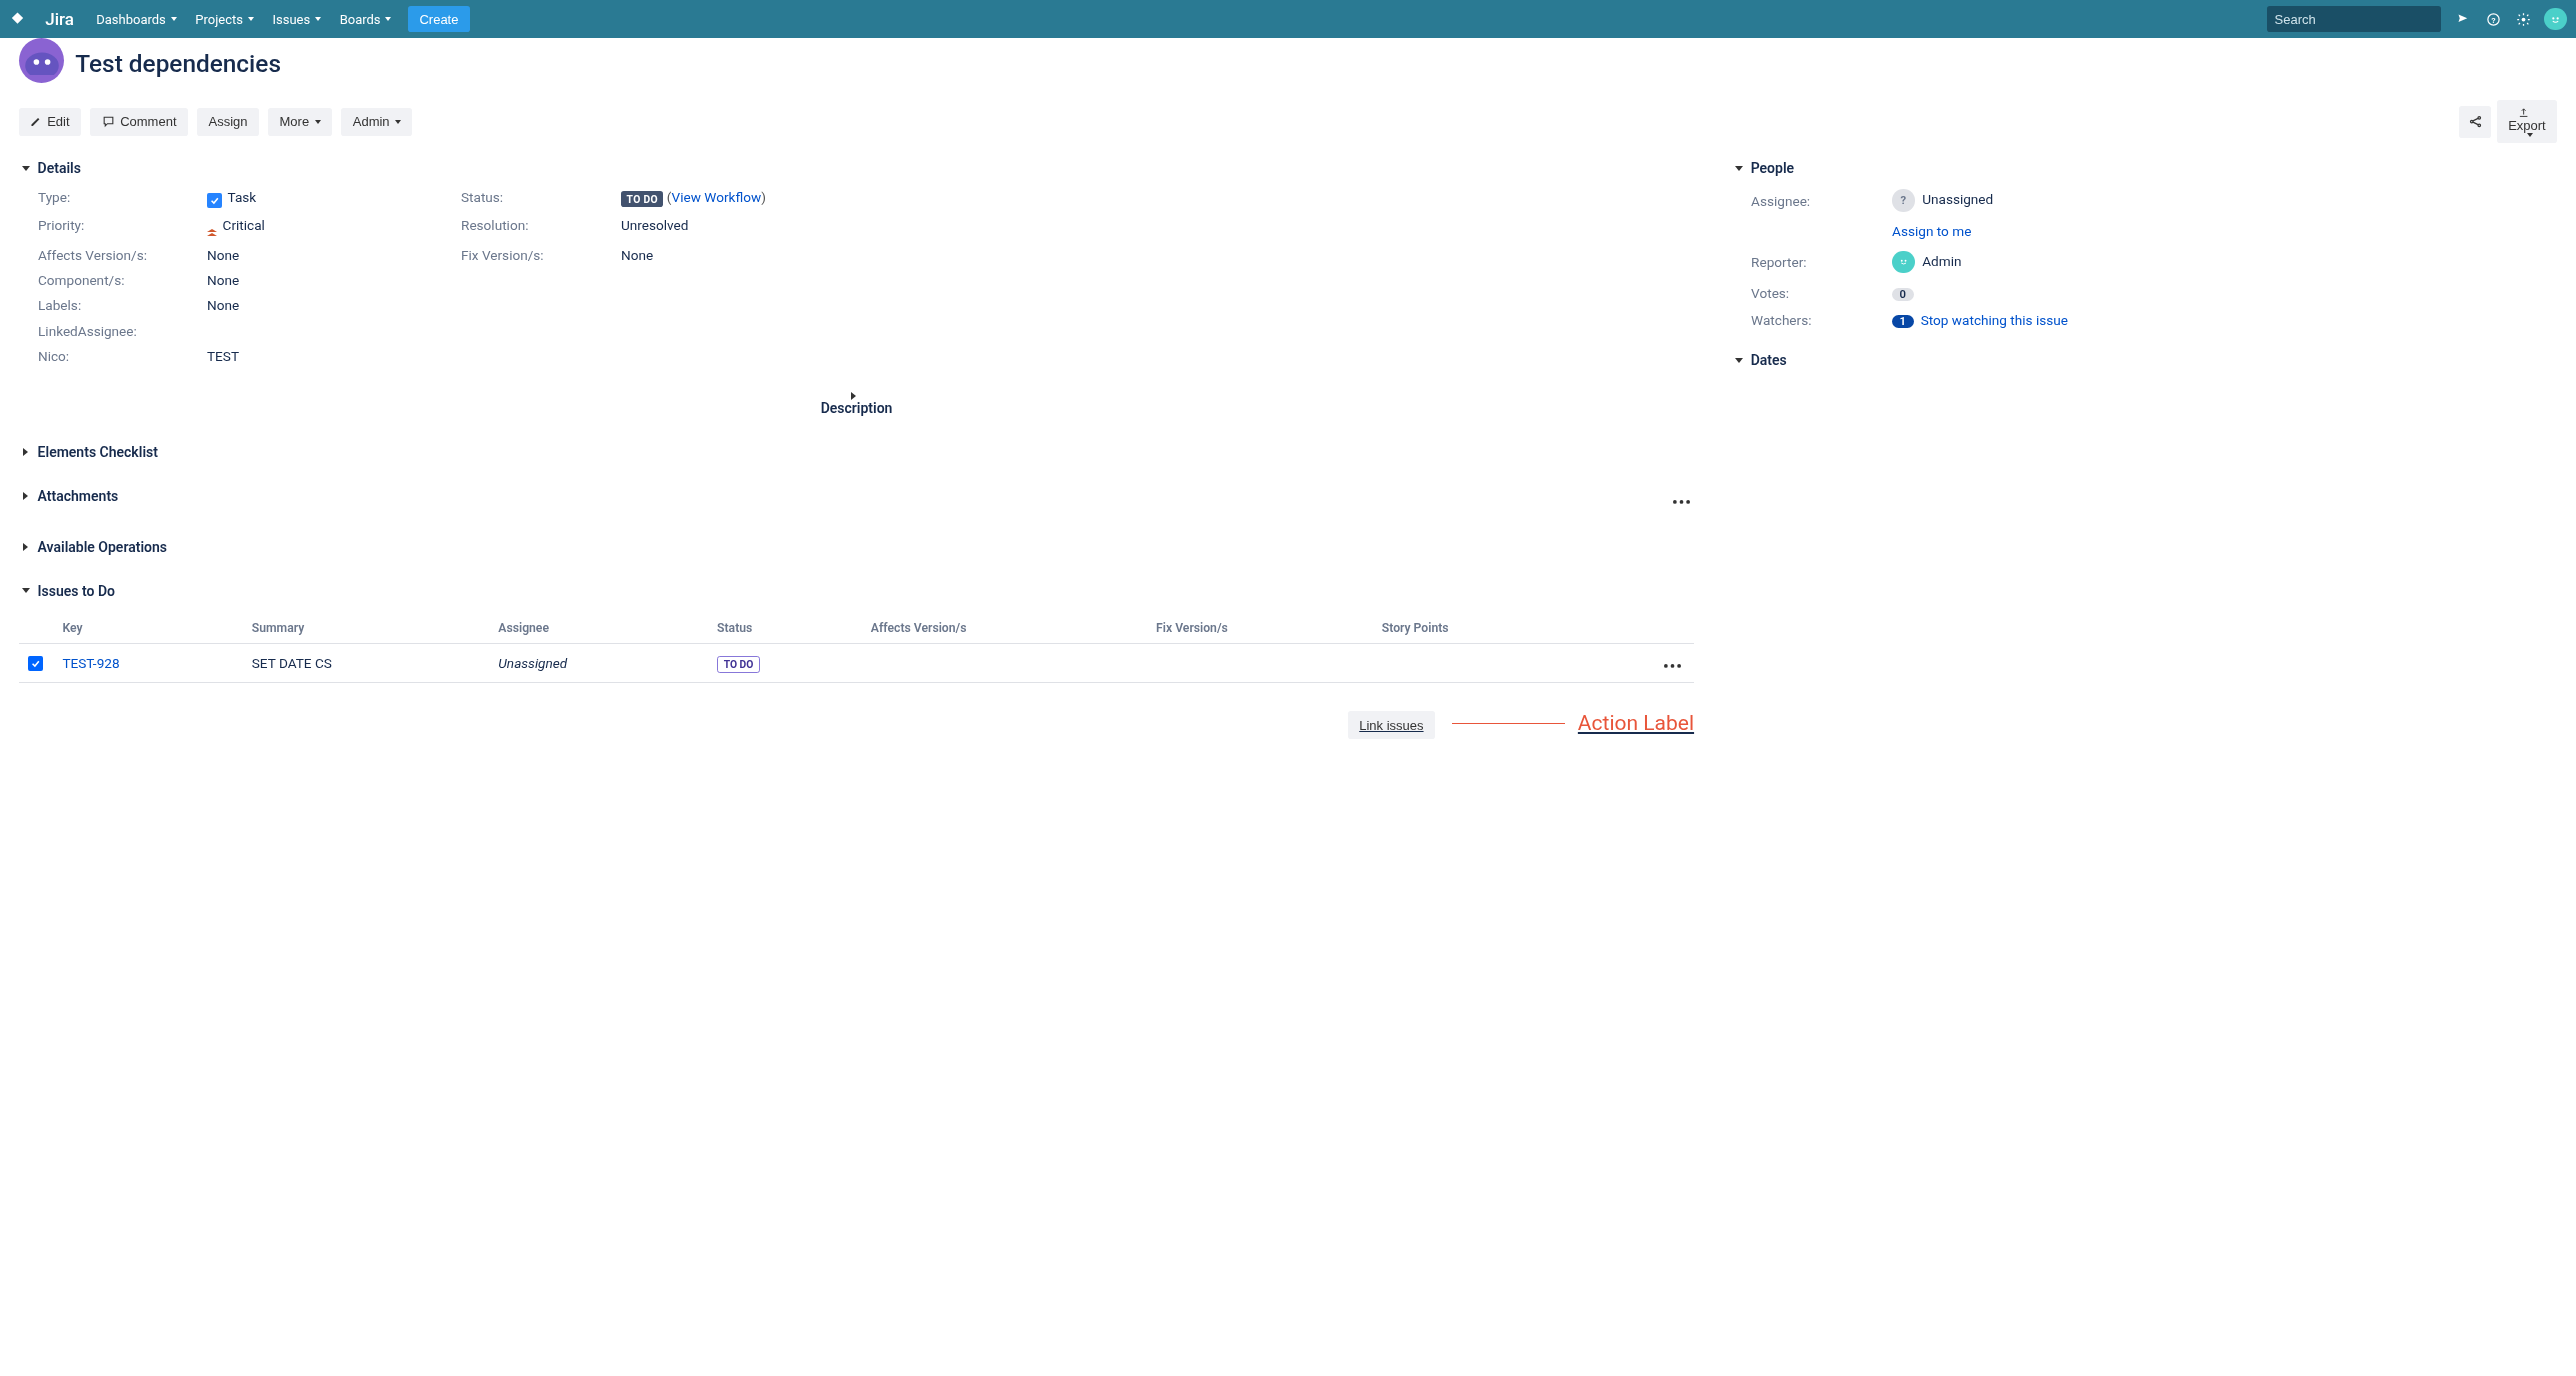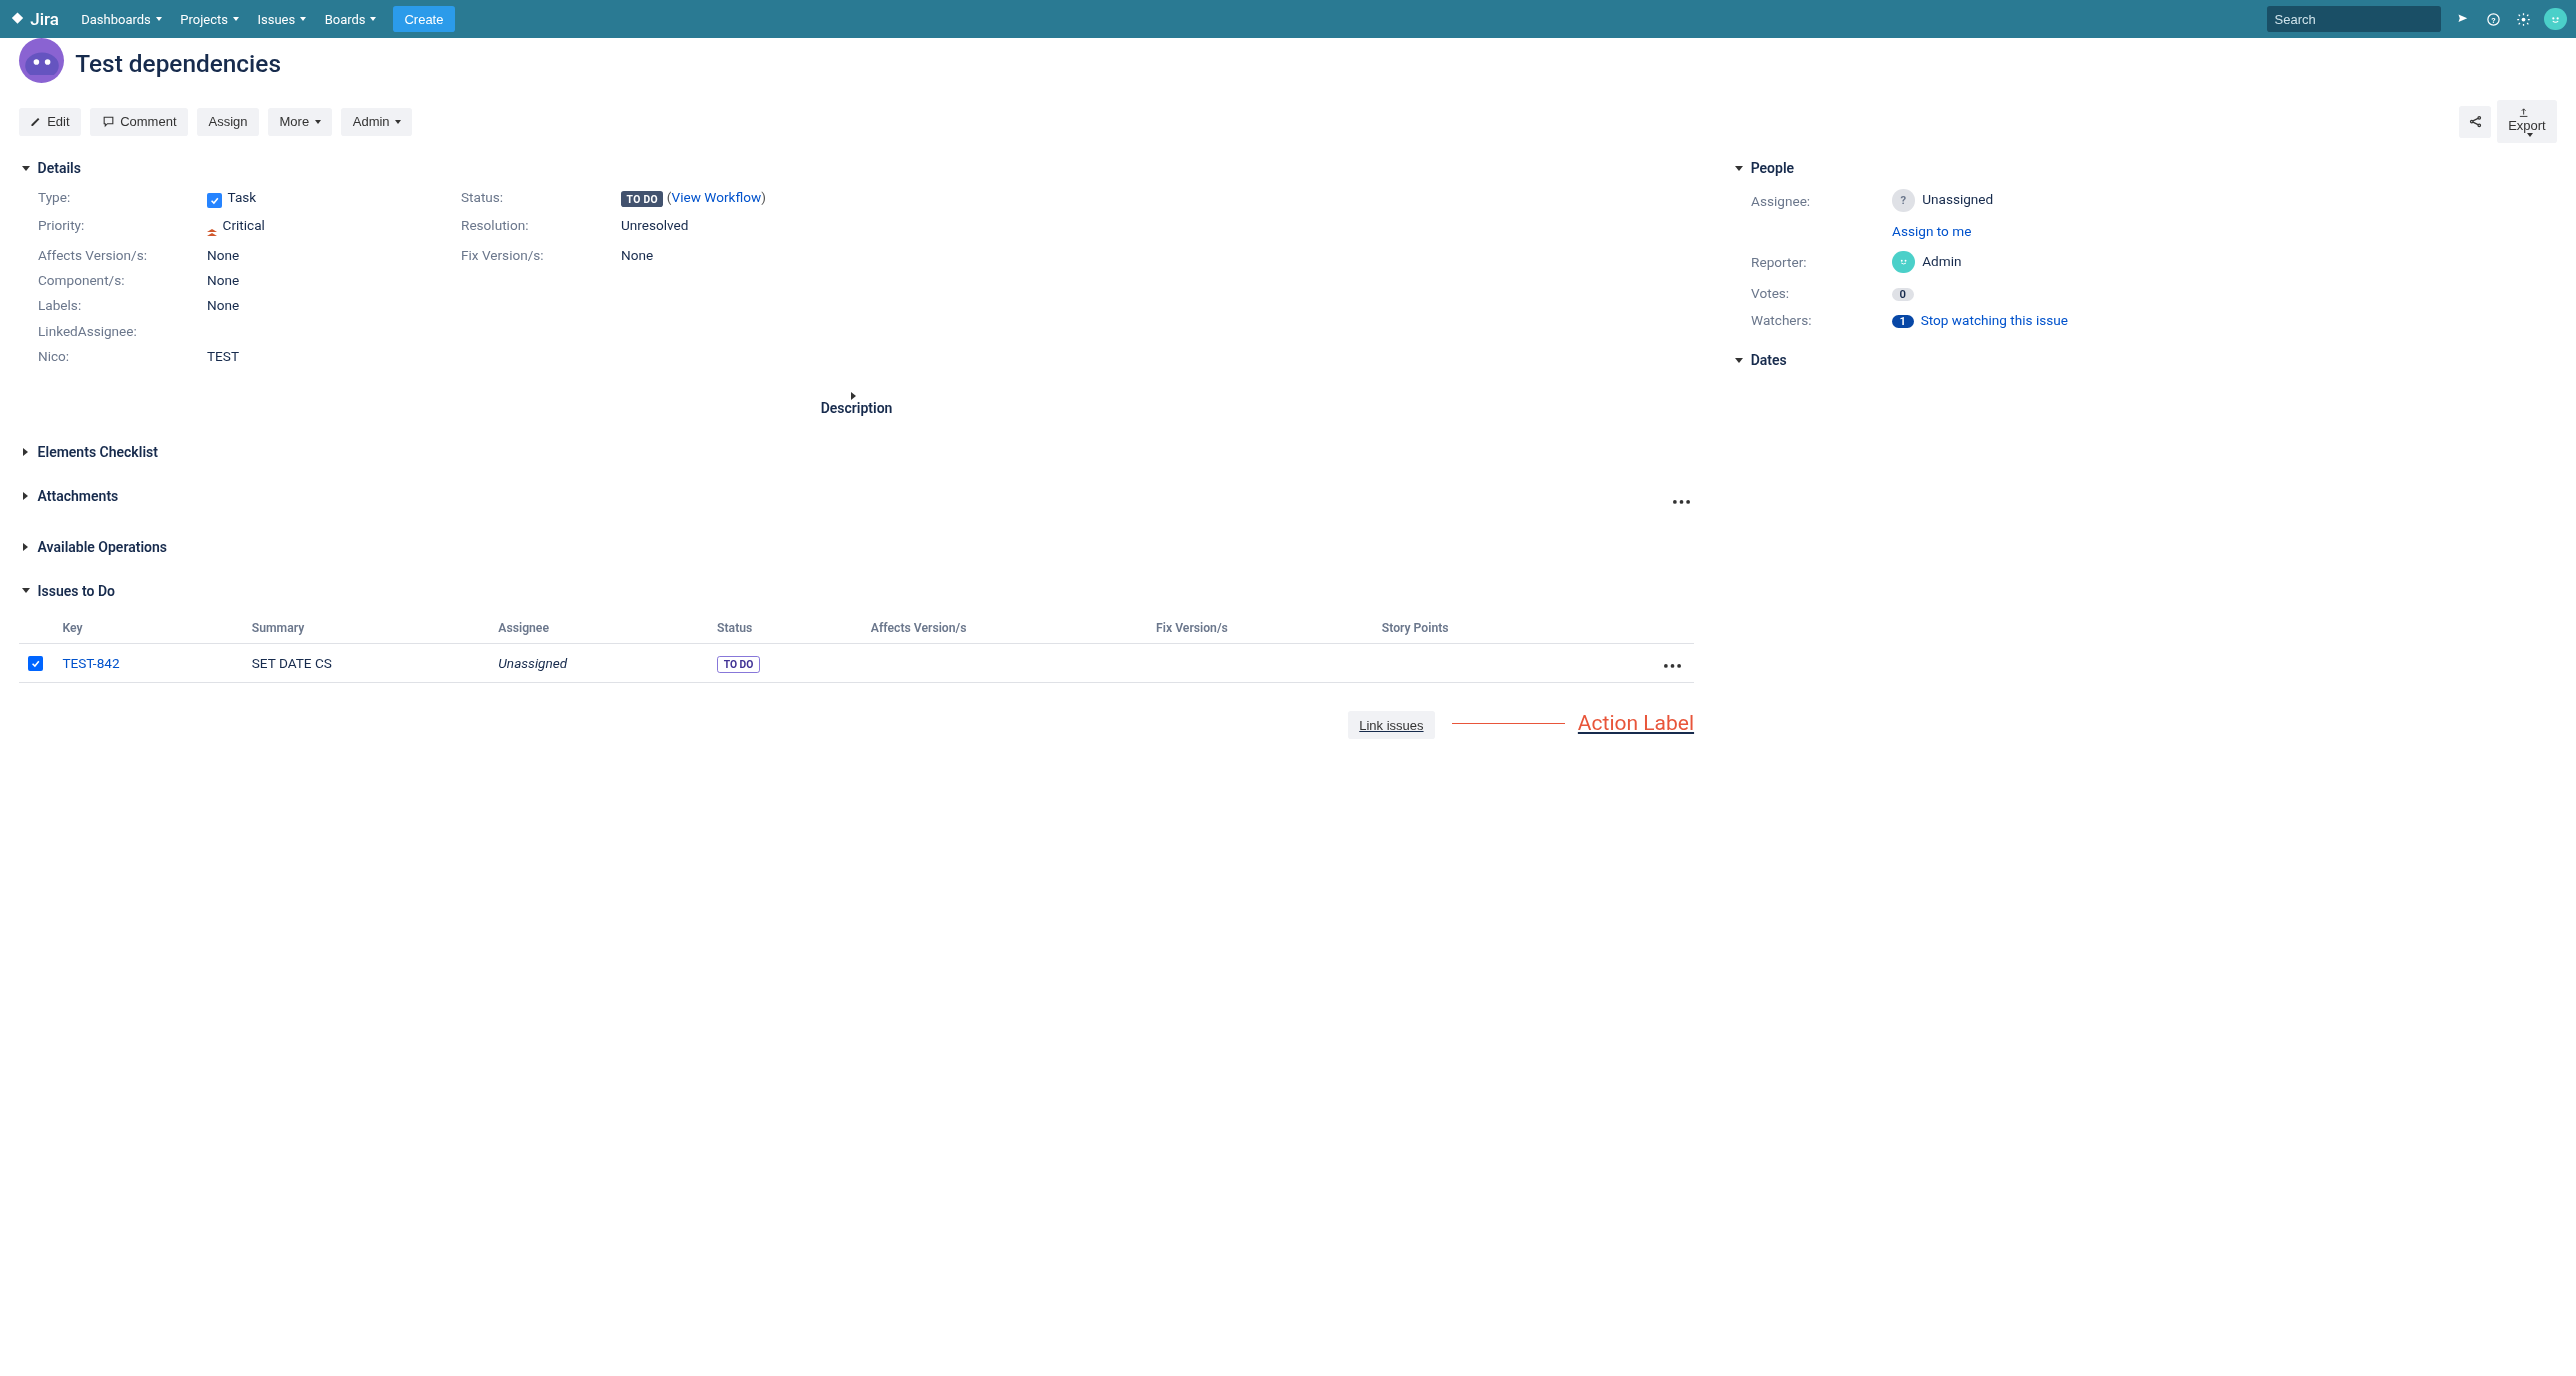--- a/index.html
+++ b/index.html
@@ -1,20 +1,20 @@
 <!DOCTYPE html>
 <html style="font-size:15px"><head>
 <meta charset="utf-8">
 <style>
   * { box-sizing: border-box; margin: 0; padding: 0; }
   body { font-family: -apple-system, BlinkMacSystemFont, "Segoe UI", Roboto, sans-serif; font-size: 13px; color: #172B4D; background:#fff;}
 
   
   .navbar { background:#2a7a93; height:38px; display:flex; align-items:center; padding:0 9.4px; color:#fff; }
-  .navbar .brand { display:flex; align-items:center; font-weight:500; font-size:17px; margin-right:13px; }
+  .navbar .brand { display:flex; align-items:center; font-weight:500; font-size:17px; margin-right:13px;gap:15px; }
   .navbar .brand svg { margin-right:3.8px; }
   .navbar .nav-item { display:flex; align-items:center; padding:0 9.4px; height:100%; cursor:pointer; font-size:13px; }
   .navbar .nav-item .chev { margin-left:4.7px; }
   .create-btn { background:#2b9bea; color:#fff; border:none; border-radius:2.8px; padding:5.6px 11.3px; font-size:13px; margin-left:7.5px; cursor:pointer;}
   .nav-spacer { flex:1; }
   .search-box { background:#1a4f66; border-radius:2.8px; display:flex; align-items:center; padding:0 7.5px; height:26px; width:174px; }
   .search-box input { background:transparent; border:none; color:#fff; outline:none; flex:1; font-size:13px;}
   .search-box input::placeholder { color:#cfe3eb; }
   .nav-icon { margin-left:15px; display:flex; align-items:center; cursor:pointer; }
   .avatar-top { width:22.6px; height:22.6px; border-radius:50%; background:#4bd0c9; display:flex; align-items:center; justify-content:center; margin-left:13px;}
@@ -324,21 +324,21 @@
             <th></th>
           </tr>
         </thead>
         <tbody>
           <tr class="data-row bottom-border">
             <td><span class="chk">
                   <svg viewBox="0 0 24 24" fill="none" stroke="#fff" stroke-width="4">
                     <polyline points="4,12 10,18 20,6"></polyline>
                   </svg>
                 </span></td>
-            <td><span class="link">TEST-842</span></td>
+            <td><span class="link">TEST-928</span></td>
             <td>SET DATE CS</td>
             <td class="italic">Unassigned</td>
             <td><span class="lozenge-todo-outline">TO DO</span></td>
             <td></td>
             <td></td>
             <td></td>
             <td style="text-align:right;">
               <span class="kebab">
                 <svg width="17" height="3.8" viewBox="0 0 18 4" fill="#333">
                     <circle cx="2" cy="2" r="2"></circle>

